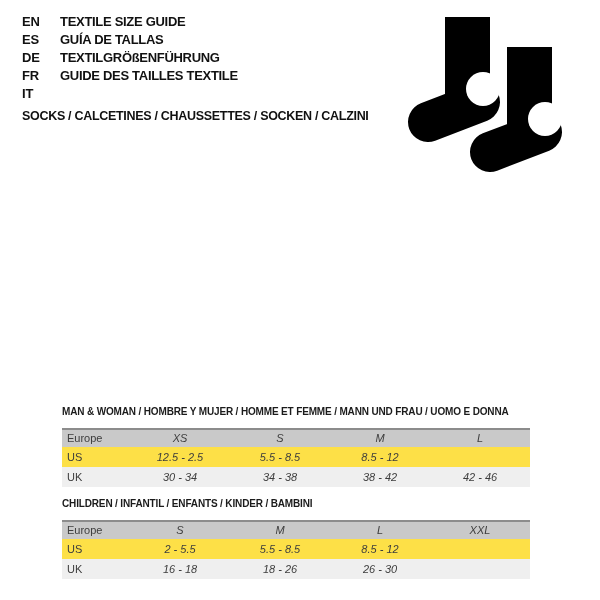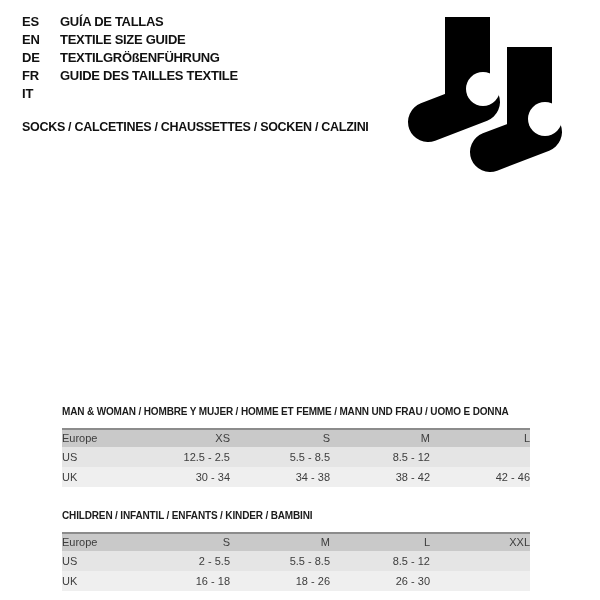--- a/index.html
+++ b/index.html
@@ -27,58 +27,58 @@
   .lang-code{
     width:38px;flex:0 0 38px;
     font-size:13px;font-weight:bold;color:#111;letter-spacing:-0.2px;
   }
   .lang-label{
     font-size:13px;font-weight:bold;color:#111;letter-spacing:-0.3px;white-space:nowrap;
   }
 
   
   .category{
-    position:absolute;left:22px;top:120px;
+    position:absolute;left:22px;top:109px;
     font-size:12.5px;font-weight:bold;color:#111;letter-spacing:-0.3px;white-space:nowrap;
   }
 
   
   .socks-icon{position:absolute;left:408px;top:17px;width:154px;height:156px;}
 
   
   .size-table{position:absolute;left:18px;width:468px;margin-left:44px;}
   .size-table.adults{top:405px;}
-  .size-table.children{top:509px;}
+  .size-table.children{top:497px;}
   .tbl-title{
     height:14px;line-height:14px;margin-bottom:9px;
     font-size:10px;font-weight:bold;color:var(--title-text);
     letter-spacing:-0.15px;white-space:nowrap;
   }
   .tbl{width:468px;font-size:11px;color:var(--table-text);}
-  .row{display:flex;height:20px;line-height:20px;background:#e5e5e5;}
+  .row{display:flex;height:20px;line-height:20px;background:#fde047;}
   .row.head{
     height:19px;line-height:17px;
     background:var(--header-bg);
     border-top:2px solid var(--header-border);
   }
   .row.alt{background:var(--row-alt-bg);}
-  .c0{flex:0 0 68px;text-align:left;}
-  .c{flex:0 0 100px;text-align:right;}
+  .c0{flex:0 0 68px;padding-left:5px;text-align:left;}
+  .c{flex:0 0 100px;text-align:center;font-style:italic;}
 </style>
 </head>
 <body>
 
 <div class="langs">
   <div class="lang-row">
+    <span class="lang-code">EN</span>
+    <span class="lang-label">TEXTILE SIZE GUIDE</span>
+  </div>
+  <div class="lang-row">
     <span class="lang-code">ES</span>
     <span class="lang-label">GUÍA DE TALLAS</span>
-  </div>
-  <div class="lang-row">
-    <span class="lang-code">EN</span>
-    <span class="lang-label">TEXTILE SIZE GUIDE</span>
   </div>
   <div class="lang-row">
     <span class="lang-code">DE</span>
     <span class="lang-label">TEXTILGRÖßENFÜHRUNG</span>
   </div>
   <div class="lang-row">
     <span class="lang-code">FR</span>
     <span class="lang-label">GUIDE DES TAILLES TEXTILE</span>
   </div>
   <div class="lang-row">

